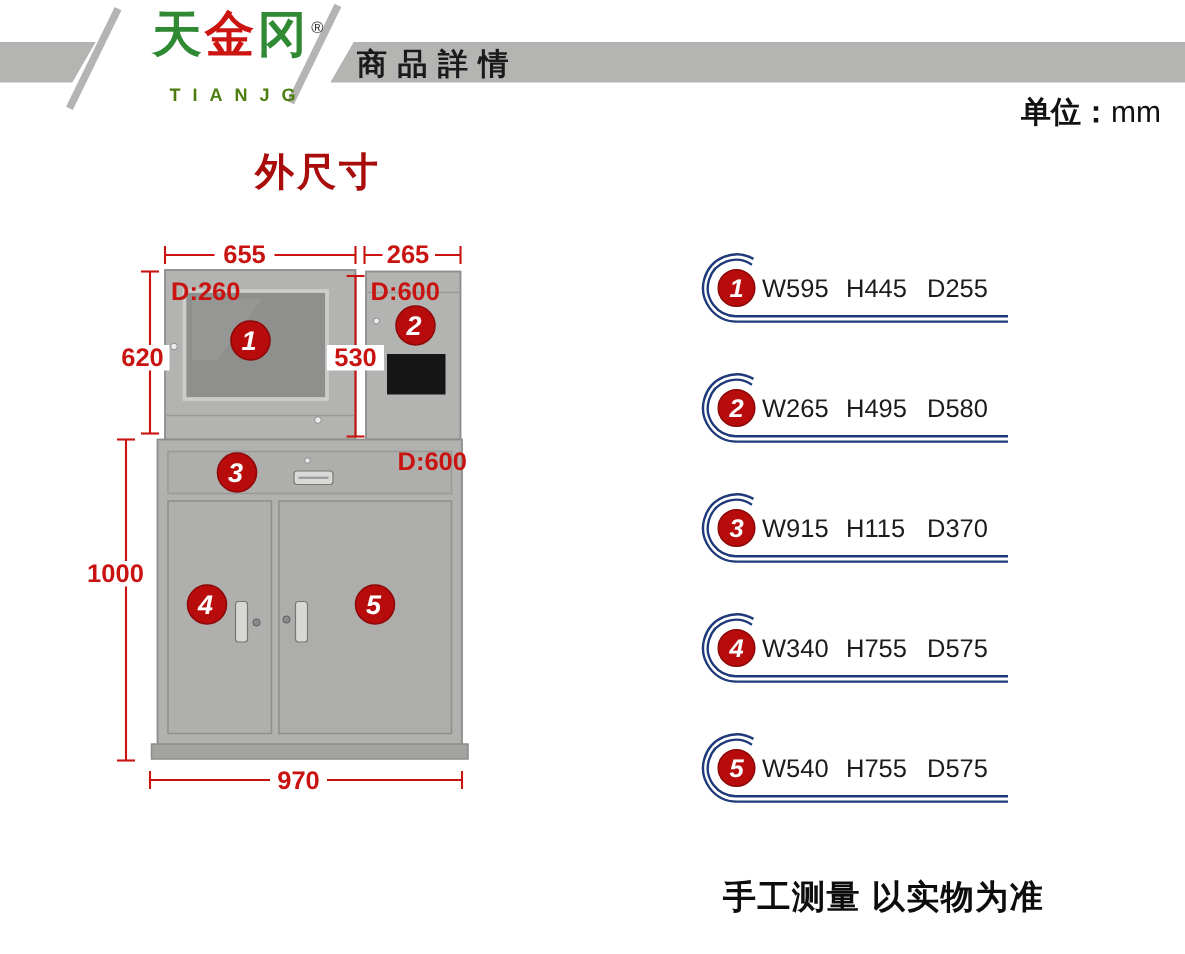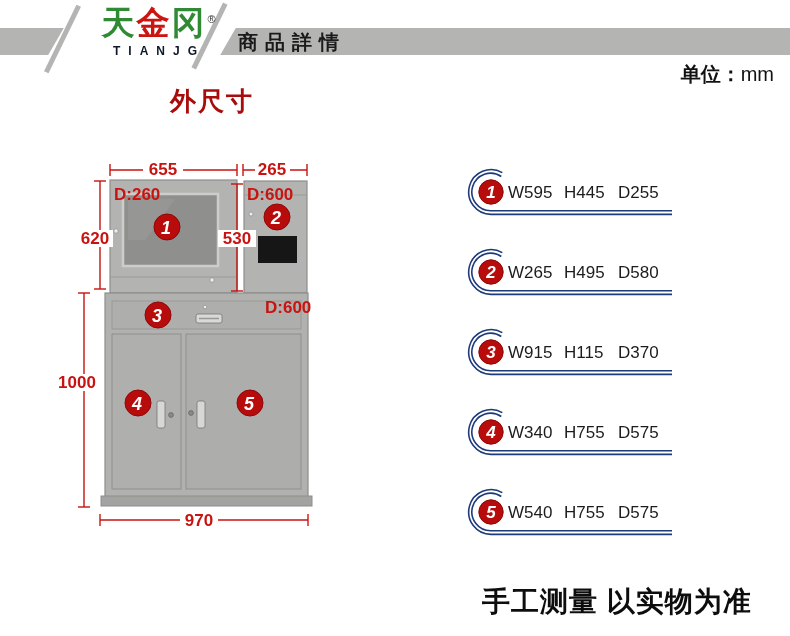--- a/index.html
+++ b/index.html
@@ -12,37 +12,37 @@
   .stripe { position:absolute; width:5px; background:#b4b4b2; transform:rotate(26deg); }
   .stripe.s1 { left:60px; top:2px;  height:74px; }
   .stripe.s2 { left:207px; top:0px; height:72px; }
 
   
   .logo { position:absolute; left:84px; top:4px; width:150px; text-align:center; }
   .logo-chars { font-size:33px; font-weight:bold; line-height:38px; letter-spacing:2px; white-space:nowrap; }
   .lc-green { color:#2f8a33; }
   .lc-red { color:#cc1511; }
   .logo-reg { font-size:11px; color:#333; vertical-align:top; position:relative; top:-4px; left:1px; font-weight:normal; }
-  .logo-latin { font-size:12px; font-weight:bold; color:#0f172a; letter-spacing:8px; margin-top:2px; white-space:nowrap; }
+  .logo-latin { font-size:12px; font-weight:bold; color:#4d7c0f; letter-spacing:8px; margin-top:14px; white-space:nowrap; }
 
   .detail-title { position:absolute; left:238px; top:29px; font-family:"DejaVu Serif", serif; font-weight:bold; font-size:20px; color:#1a1a1a; letter-spacing:7px; }
 
   .unit { position:absolute; right:16px; top:61px; font-size:20px; color:#111; }
   .unit b { font-weight:bold; }
 
   .section-title { position:absolute; font-size:26px; font-weight:bold; color:#a80d0b; letter-spacing:2px; }
-  .outer-title { left:170px; top:84px; }
+  .outer-title { left:170px; top:97px; }
   .inner-title { left:551px; top:101px; }
 
   .diagram-svg { position:absolute; left:50px; top:140px; }
 
   .spec-item { position:absolute; left:458px; width:218px; height:62px; }
   .spec-item svg { display:block; }
 
-  .footer-note { position:absolute; left:482px; top:583px; font-size:28px; font-weight:bold; color:#0d0d0d; letter-spacing:1px; white-space:nowrap; }
+  .footer-note { position:absolute; left:482px; top:583px; font-size:22px; font-weight:bold; color:#0d0d0d; letter-spacing:1px; white-space:nowrap; }
 
   svg text { font-family:"Liberation Sans", sans-serif; }
 </style>
 </head>
 <body>
 
 <div class="page">
 
   <div class="band"></div>
   <div class="band-gap"></div>

